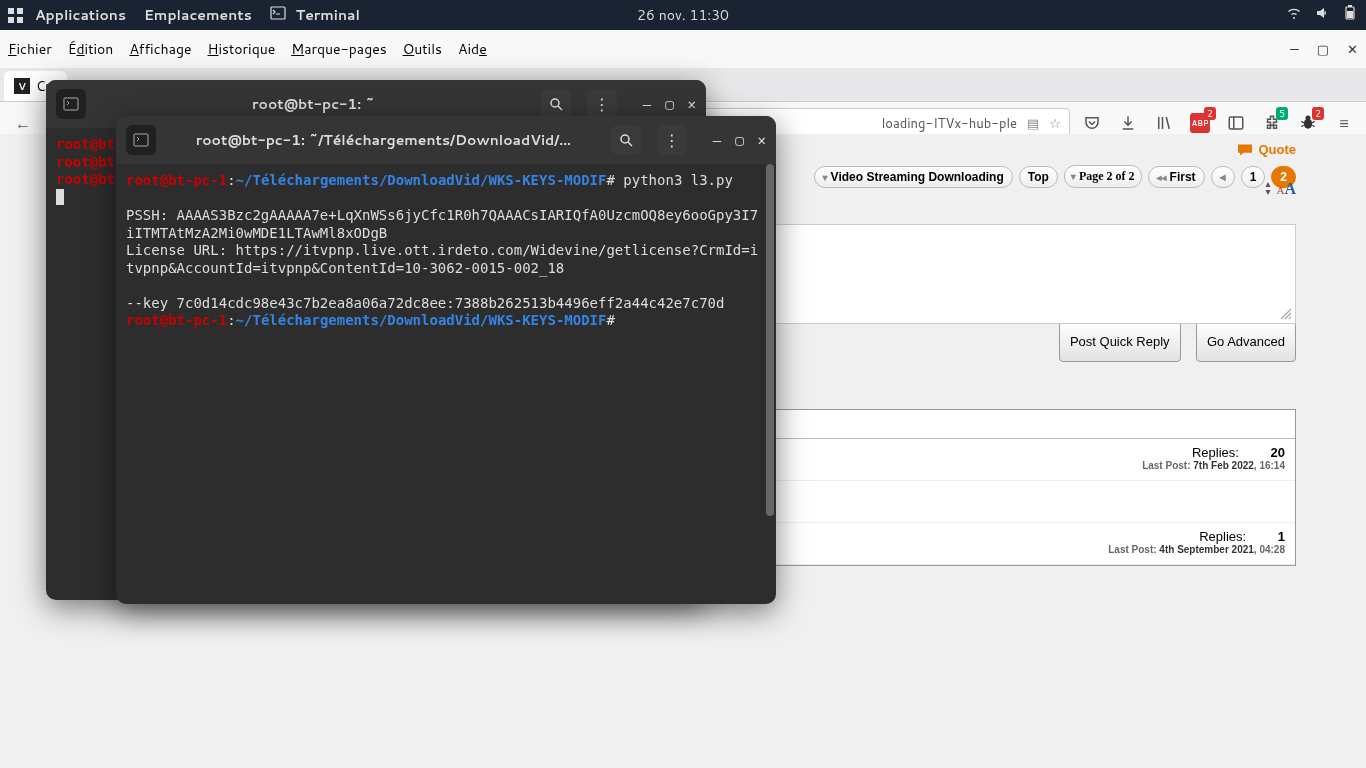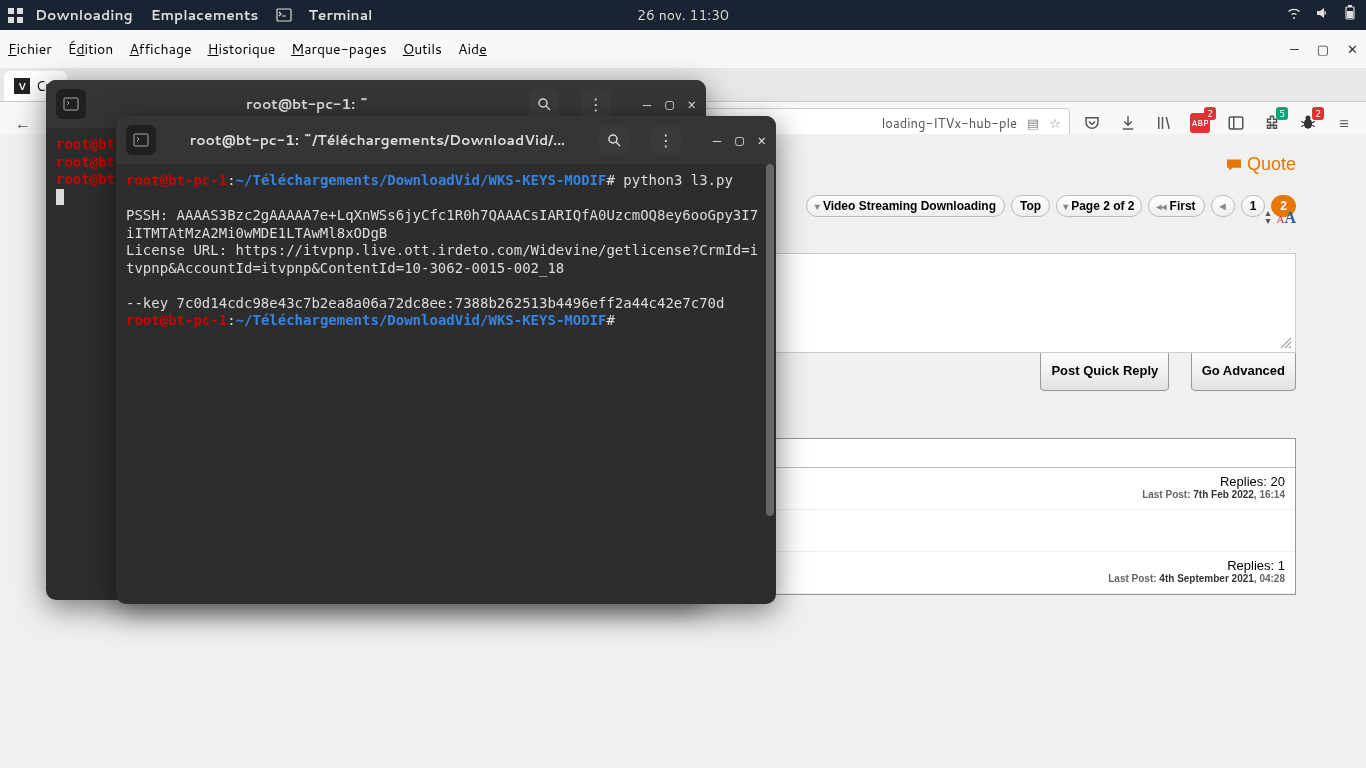--- a/index.html
+++ b/index.html
@@ -28,50 +28,50 @@
 
 .ff-toolbar { background: #f8f8f8; height: 42px; display: flex; align-items: center; padding: 0 8px; gap: 8px; border-bottom: 1px solid #ddd; }
 .ff-toolbar .nav-btn { width: 30px; height: 30px; display: flex; align-items: center; justify-content: center; cursor: pointer; color: #555; }
 .ff-toolbar .url-bar { flex: 1; background: #fff; border: 1px solid #ccc; border-radius: 4px; height: 30px; display: flex; align-items: center; padding: 0 8px; font-size: 13px; color: #555; }
 .ff-toolbar .url-bar .spacer { flex: 1; }
 .ff-toolbar .tool-icon { width: 28px; height: 28px; display: flex; align-items: center; justify-content: center; cursor: pointer; position: relative; color: #555; }
 .ff-toolbar .badge { position: absolute; top: -2px; right: -2px; background: #d33; color: #fff; font-size: 9px; padding: 0 3px; border-radius: 3px; }
 
 
 .forum-content { background: #f0f0f0; padding: 0 70px; position: absolute; top: 104px; left: 0; right: 0; bottom: 0; font-family: Verdana, sans-serif; font-size: 12px; }
-.quote-btn { float: right; color: #e67700; font-weight: normal; font-size: 18px; cursor: pointer; margin: 20px 0; display: flex; align-items: center; gap: 4px; }
+.quote-btn { float: right; color: #e67700; font-weight: bold; font-size: 13px; cursor: pointer; margin: 8px 0; display: flex; align-items: center; gap: 4px; }
 .quote-btn svg { width: 18px; height: 14px; fill: #e67700; }
 
 .nav-row { clear: both; display: flex; align-items: center; gap: 6px; margin: 10px 0 14px 0; font-size: 12px; justify-content: flex-end; }
 .nav-row .btn { border: 1px solid #bbb; background: linear-gradient(#fff, #eee); padding: 3px 8px; border-radius: 11px; cursor: pointer; font-weight: bold; font-size: 12px; }
 .nav-row .btn.active { background: #e67700; color: #fff; border-color: #e67700; }
 .nav-row .dd::before { content: "▾"; margin-right: 3px; color: #888; font-size: 10px; }
 .nav-row .first::before { content: "◂◂"; margin-right: 3px; color: #888; font-size: 10px; }
 .nav-row .prev { color: #888; }
-.nav-row .plain { border: none; background: none; padding: 3px 6px; }
+.nav-row .plain { border: none; background: none; padding: 3px 6px; font-family: Liberation Serif, serif; }
 
 .reply-box { border: 1px solid #ccc; background: #fff; height: 100px; margin-bottom: 10px; position: relative; }
 .reply-tools { position: absolute; top: -22px; right: 0; display: flex; gap: 6px; color: #555; font-size: 12px; }
 .reply-buttons { text-align: right; margin-bottom: 60px; }
-.reply-buttons .fbtn { border: 1px solid #999; background: linear-gradient(#fff, #e2e2e2); padding: 12px 10px; border-radius: 4px; font-weight: bold; cursor: pointer; font-size: 13px; margin-left: 18px; }
+.reply-buttons .fbtn { border: 1px solid #999; background: linear-gradient(#fff, #e2e2e2); padding: 12px 10px; border-radius: 4px; font-weight: normal; cursor: pointer; font-size: 13px; margin-left: 12px; }
 
 .similar { border: 1px solid #999; background: #fff; }
 .similar h4 { padding: 6px 10px; font-size: 14px; border-bottom: 1px solid #bbb; }
 .similar .st { padding: 6px 10px; border-bottom: 1px solid #eee; display: flex; }
 .similar .st .left { flex: 1; }
 .similar .st .title { font-size: 13px; font-weight: bold; color: #333; }
 .similar .st .meta { font-size: 11px; color: #666; margin-top: 2px; }
 .similar .st .right { text-align: right; font-size: 12px; }
 .similar .st .replies { font-size: 13px; }
-.similar .st .rcount { font-weight: normal; }
+.similar .st .rcount { font-weight: bold; margin-left: 28px; }
 .similar .st .lp { font-size: 10px; color: #666; font-weight: bold; }
 
 
 .term { position: absolute; background: #2d2d2d; border-radius: 10px; box-shadow: 0 8px 30px rgba(0,0,0,0.5); overflow: hidden; font-family: "DejaVu Sans Mono", monospace; }
-.term-header { background: #353535; height: 48px; display: flex; align-items: center; padding: 0 10px; gap: 22px; }
+.term-header { background: #353535; height: 48px; display: flex; align-items: center; padding: 0 10px; gap: 16px; }
 .term-header .term-icon { width: 30px; height: 30px; background: #202020; border-radius: 6px; display: flex; align-items: center; justify-content: center; }
 .term-header .term-icon svg { width: 16px; height: 16px; fill: #888; }
 .term-header .title { flex: 1; text-align: center; color: #ddd; font-size: 14px; font-family: Cantarell, sans-serif; font-weight: bold; }
 .term-header .hbtn { width: 30px; height: 30px; background: #3a3a3a; border-radius: 6px; display: flex; align-items: center; justify-content: center; cursor: pointer; color: #ddd; }
 .term-header .ctl { display: flex; gap: 14px; margin-left: 10px; }
 .term-header .ctl span { color: #ddd; cursor: pointer; font-size: 14px; }
 .term-body { padding: 8px 10px; color: #ddd; font-size: 14px; line-height: 1.25; white-space: pre-wrap; word-break: break-all; }
 .term-body .user { color: #cc0000; font-weight: bold; }
 .term-body .path { color: #3584e4; font-weight: bold; }
 .term-body .prompt { color: #ddd; }
@@ -90,23 +90,23 @@
 </head>
 <body>
 
 <div class="gnome-bar">
   <div class="activities">
       <span></span>
       <span></span>
       <span></span>
       <span></span>
     </div>
-  <div class="menu-item">Downloading</div>
+  <div class="menu-item">Applications</div>
   <div class="menu-item">Emplacements</div>
-  <div class="menu-item" style="display:flex;align-items:center;gap:16px;">
+  <div class="menu-item" style="display:flex;align-items:flex-start;gap:10px;">
     <svg width="16" height="16" viewBox="0 0 16 16">
         <rect x="1" y="2" width="14" height="12" rx="1" fill="none" stroke="#ddd" stroke-width="1.2"></rect>
         <path d="M3 5l2 2-2 2M6 9h4" stroke="#ddd" stroke-width="1.2" fill="none"></path>
       </svg>
     <span>Terminal</span>
   </div>
   <div class="center">26 nov.  11:30</div>
   <div class="right">
     <span><svg viewBox="0 0 16 16">
           <path d="M8 12a1 1 0 100 2 1 1 0 000-2zm-3-3a5 5 0 016 0l-1 1a3.5 3.5 0 00-4 0zM2 6a9 9 0 0112 0l-1 1a7.5 7.5 0 00-10 0z"></path>

